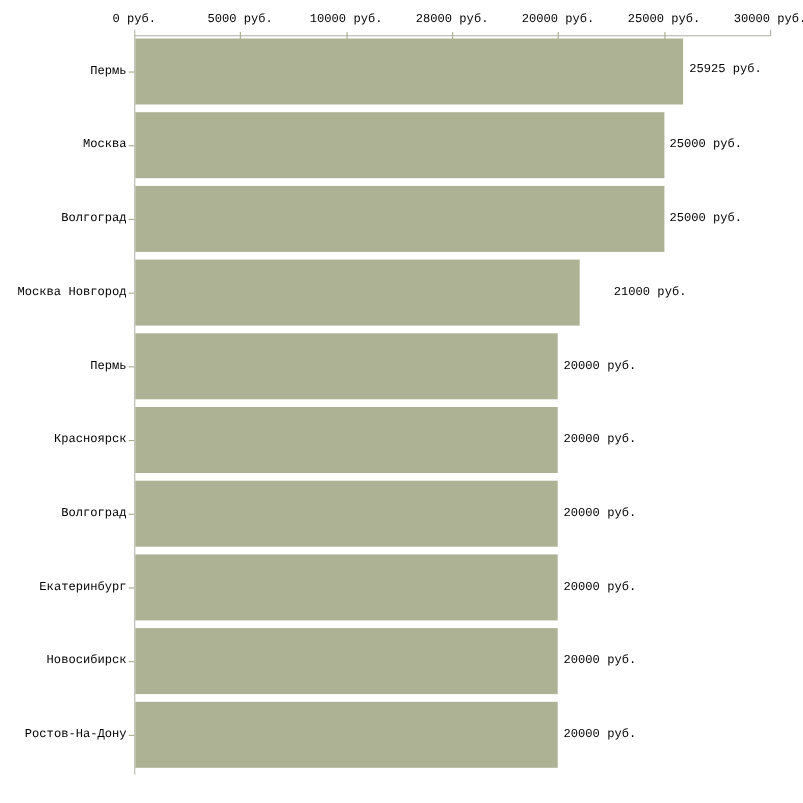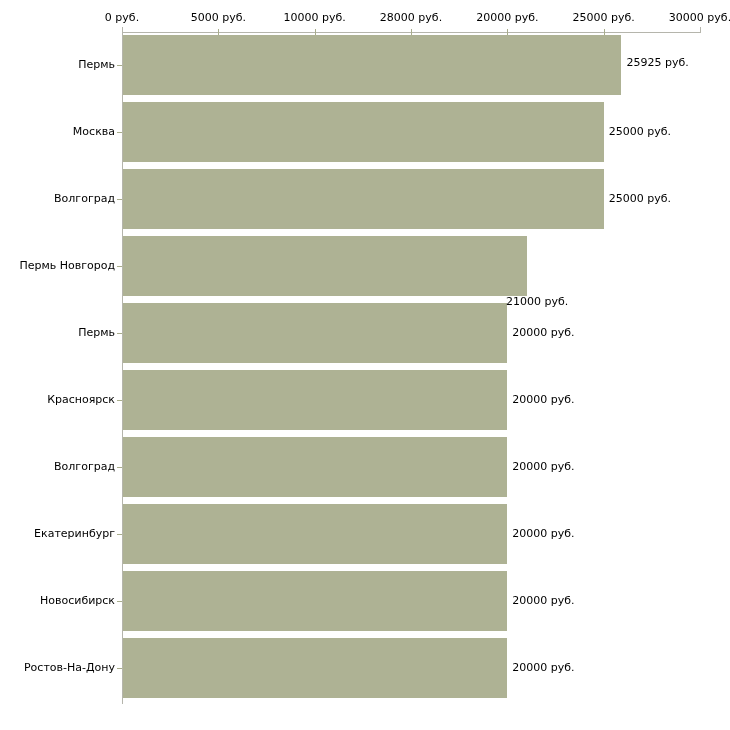--- a/index.html
+++ b/index.html
@@ -12,20 +12,21 @@
     height: 730px;
     font-family: "DejaVu Sans", sans-serif;
     color: #000000;
     overflow: hidden;
   }
 
   #chart-root {
     position: relative;
     width: 584px;
     height: 730px;
+    font-family: Liberation Mono, monospace;
   }
 
   
   .axis-line {
     position: absolute;
     left: 122px;
     top: 32px;
     width: 578px;
     height: 1px;
     background: #b5b5ac;
@@ -153,21 +154,21 @@
       <div class="bar-cat-label-wrap" style="top: 59px;">
         <span class="bar-cat-label">Пермь</span>
       </div>
       <div class="bar-cat-label-wrap" style="top: 126px;">
         <span class="bar-cat-label">Москва</span>
       </div>
       <div class="bar-cat-label-wrap" style="top: 193px;">
         <span class="bar-cat-label">Волгоград</span>
       </div>
       <div class="bar-cat-label-wrap" style="top: 260px;">
-        <span class="bar-cat-label">Пермь Новгород</span>
+        <span class="bar-cat-label">Москва Новгород</span>
       </div>
       <div class="bar-cat-label-wrap" style="top: 327px;">
         <span class="bar-cat-label">Пермь</span>
       </div>
       <div class="bar-cat-label-wrap" style="top: 394px;">
         <span class="bar-cat-label">Красноярск</span>
       </div>
       <div class="bar-cat-label-wrap" style="top: 461px;">
         <span class="bar-cat-label">Волгоград</span>
       </div>
@@ -178,21 +179,21 @@
         <span class="bar-cat-label">Новосибирск</span>
       </div>
       <div class="bar-cat-label-wrap" style="top: 662px;">
         <span class="bar-cat-label">Ростов-На-Дону</span>
       </div>
     </div>
   <div id="value-labels">
       <div class="bar-value-label" style="left: 626.488px; top: 57px;">25925 руб.</div>
       <div class="bar-value-label" style="left: 608.667px; top: 126px;">25000 руб.</div>
       <div class="bar-value-label" style="left: 608.667px; top: 193px;">25000 руб.</div>
-      <div class="bar-value-label" style="left: 506px; top: 260px; margin-top: 36px;">21000 руб.</div>
+      <div class="bar-value-label" style="left: 558px; top: 260px;">21000 руб.</div>
       <div class="bar-value-label" style="left: 512.333px; top: 327px;">20000 руб.</div>
       <div class="bar-value-label" style="left: 512.333px; top: 394px;">20000 руб.</div>
       <div class="bar-value-label" style="left: 512.333px; top: 461px;">20000 руб.</div>
       <div class="bar-value-label" style="left: 512.333px; top: 528px;">20000 руб.</div>
       <div class="bar-value-label" style="left: 512.333px; top: 595px;">20000 руб.</div>
       <div class="bar-value-label" style="left: 512.333px; top: 662px;">20000 руб.</div>
     </div>
 
 </div>
 

